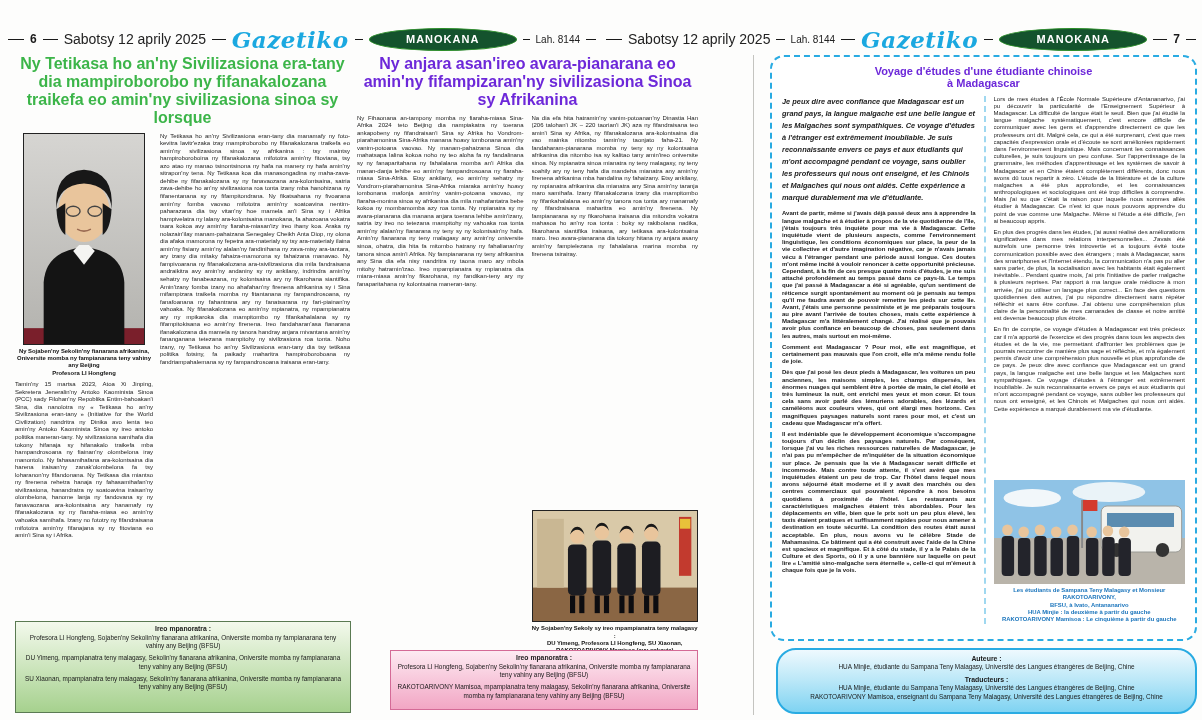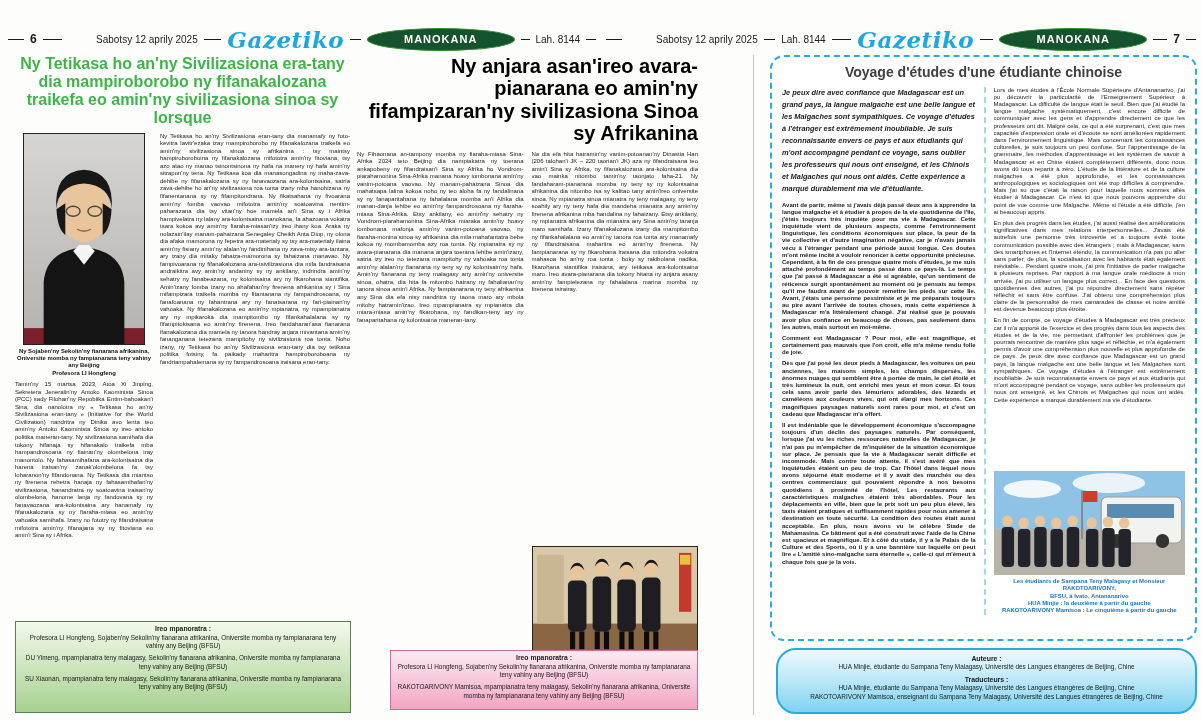--- a/index.html
+++ b/index.html
@@ -5,36 +5,36 @@
   * { margin:0; padding:0; box-sizing:border-box; }
   html,body { background:#e9e9e7; }
   #spread {
     position:relative; width:1202px; height:720px; background:#fdfdfc;
     font-family:"Liberation Sans", sans-serif; color:#1a1a1a; overflow:hidden;
   }
   
   .pg-header { position:absolute; top:26px; height:26px; display:flex; align-items:center; gap:6px; }
   .hline { border-top:1.6px solid #1a1a1a; height:0; }
   .pg-num { font-weight:bold; font-size:12px; }
-  .pg-date { font-size:10px; color:#222; white-space:nowrap;margin-left:28px; }
+  .pg-date { font-size:14px; color:#222; white-space:nowrap; }
   .pg-issue { font-size:10px; color:#222; white-space:nowrap; }
   .masthead {
     font-family:"DejaVu Serif", serif; font-style:italic; font-weight:bold;
     font-size:23px; color:#1ba8e0; letter-spacing:.5px; white-space:nowrap; line-height:1;
   }
   .badge {
     background:#14532d; border:1px solid #2c8f29; border-radius:50%;
     width:148px; height:23px; display:flex; align-items:center; justify-content:center;
     color:#fff; font-weight:bold; font-size:11px; letter-spacing:1px; flex:none;
   }
   
   .headline { font-weight:bold; text-align:center; line-height:1.12; }
   .headline.green { color:#3cb549; font-size:16px; }
-  .headline.red   { color:#000000; font-size:20px;text-align:right; }
-  .headline.blue  { color:#404040; font-size:14px; }
+  .headline.red   { color:#6d28d9; font-size:16px; }
+  .headline.blue  { color:#6d28d9; font-size:11px; }
   .bodytxt { font-size:6px; line-height:1.26; text-align:justify; color:#222; overflow:hidden; }
   .bodytxt p { margin-bottom:4px; }
   .cap { font-size:5.9px; font-weight:bold; text-align:center; line-height:1.25; color:#111; }
   .cap.blue { color:#1b75bc; }
   
   #art1 { position:absolute; left:15px; top:55px; width:335px; }
   #art1 .body { display:flex; gap:7px; margin-top:6px; height:505px; }
   #art1 .colA { width:138px; flex:none; display:flex; flex-direction:column; }
   #art1 .colB { flex:1; }
   .photo-frame { border:1px solid #222; background:#ccc; }
@@ -199,20 +199,21 @@
 
   <div id="authors-pink" class="authors-box">
     <div class="abx-head">Ireo mpanoratra :</div>
     <p>Profesora LI Hongfeng, Sojaben'ny Sekolin'ny fianarana afrikanina, Oniversite momba ny fampianarana teny vahiny any Beijing (BFSU)</p>
     <p>RAKOTOARIVONY Mamisoa, mpampianatra teny malagasy, Sekolin'ny fianarana afrikanina, Oniversite momba ny fampianarana teny vahiny any Beijing (BFSU)</p>
   </div>
 
   <div id="art3">
     <div class="headline blue">
       <div>Voyage d'études d'une étudiante chinoise</div>
+      <div>à Madagascar</div>
     </div>
     <div class="cols">
       <div class="colL">
         <div class="intro">Je peux dire avec confiance que Madagascar est un grand pays, la langue malgache est une belle langue et les Malgaches sont sympathiques. Ce voyage d'études à l'étranger est extrêmement inoubliable. Je suis reconnaissante envers ce pays et aux étudiants qui m'ont accompagné pendant ce voyage, sans oublier les professeurs qui nous ont enseigné, et les Chinois et Malgaches qui nous ont aidés. Cette expérience a marqué durablement ma vie d'étudiante.</div>
         <div class="bodytxt" style="height:368px;">
           <p>Avant de partir, même si j'avais déjà passé deux ans à apprendre la langue malgache et à étudier à propos de la vie quotidienne de l'île, j'étais toujours très inquiète pour ma vie à Madagascar. Cette inquiétude vient de plusieurs aspects, comme l'environnement linguistique, les conditions économiques sur place, la peur de la vie collective et d'autre imagination négative, car je n'avais jamais vécu à l'étranger pendant une période aussi longue. Ces doutes m'ont même incité à vouloir renoncer à cette opportunité précieuse. Cependant, à la fin de ces presque quatre mois d'études, je me suis attaché profondément au temps passé dans ce pays-là. Le temps que j'ai passé à Madagascar a été si agréable, qu'un sentiment de réticence surgit spontanément au moment où je pensais au temps qu'il me faudra avant de pouvoir remettre les pieds sur cette île. Avant, j'étais une personne pessimiste et je me préparais toujours au pire avant l'arrivée de toutes choses, mais cette expérience à Madagascar m'a littéralement changé. J'ai réalisé que je pouvais avoir plus confiance en beaucoup de choses, pas seulement dans les autres, mais surtout en moi-même.</p>
           <p>Comment est Madagascar ? Pour moi, elle est magnifique, et certainement pas mauvais que l'on croit, elle m'a même rendu folle de joie.</p>
           <p>Dès que j'ai posé les deux pieds à Madagascar, les voitures un peu anciennes, les maisons simples, les champs dispersés, les énormes nuages qui semblent être à portée de main, le ciel étoilé et très lumineux la nuit, ont enrichi mes yeux et mon cœur. Et tous cela sans avoir parlé des lémuriens adorables, des lézards et caméléons aux couleurs vives, qui ont élargi mes horizons. Ces magnifiques paysages naturels sont rares pour moi, et c'est un cadeau que Madagascar m'a offert.</p>
           <p>Il est indéniable que le développement économique s'accompagne toujours d'un déclin des paysages naturels. Par conséquent, lorsque j'ai vu les riches ressources naturelles de Madagascar, je n'ai pas pu m'empêcher de m'inquiéter de la situation économique sur place. Je pensais que la vie à Madagascar serait difficile et incommode. Mais contre toute attente, il s'est avéré que mes inquiétudes étaient un peu de trop. Car l'hôtel dans lequel nous avons séjourné était moderne et il y avait des marchés ou des centres commerciaux qui pouvaient répondre à nos besoins quotidiens à proximité de l'hôtel. Les restaurants aux caractéristiques malgaches étaient très abordables. Pour les déplacements en ville, bien que le prix soit un peu plus élevé, les taxis étaient pratiques et suffisamment rapides pour nous amener à destination en toute sécurité. La condition des routes était aussi acceptable. En plus, nous avons vu le célèbre Stade de Mahamasina. Ce bâtiment qui a été construit avec l'aide de la Chine est spacieux et magnifique. Et à côté du stade, il y a le Palais de la Culture et des Sports, où il y a une bannière sur laquelle on peut lire « L'amitié sino-malgache sera éternelle », celle-ci qui m'émeut à chaque fois que je la vois.</p>
           <p>Étant étudiante, les études étaient la première priorité pour moi.</p>

